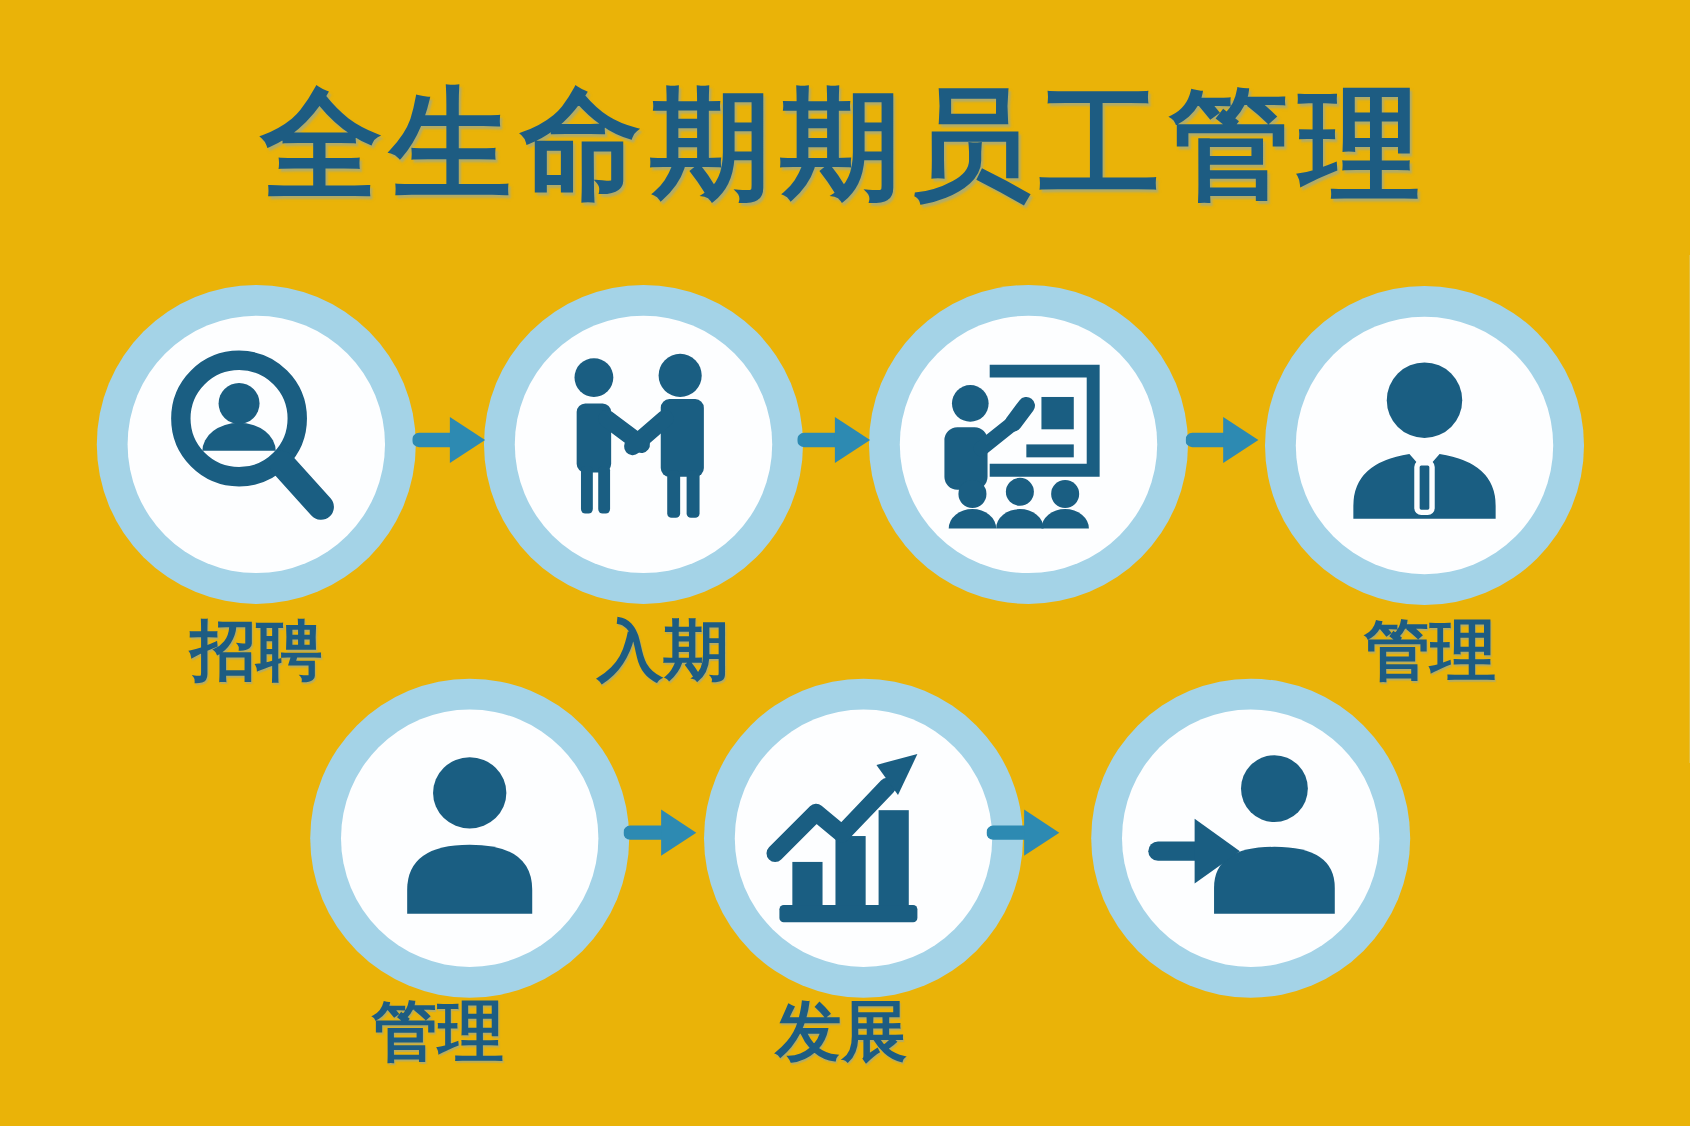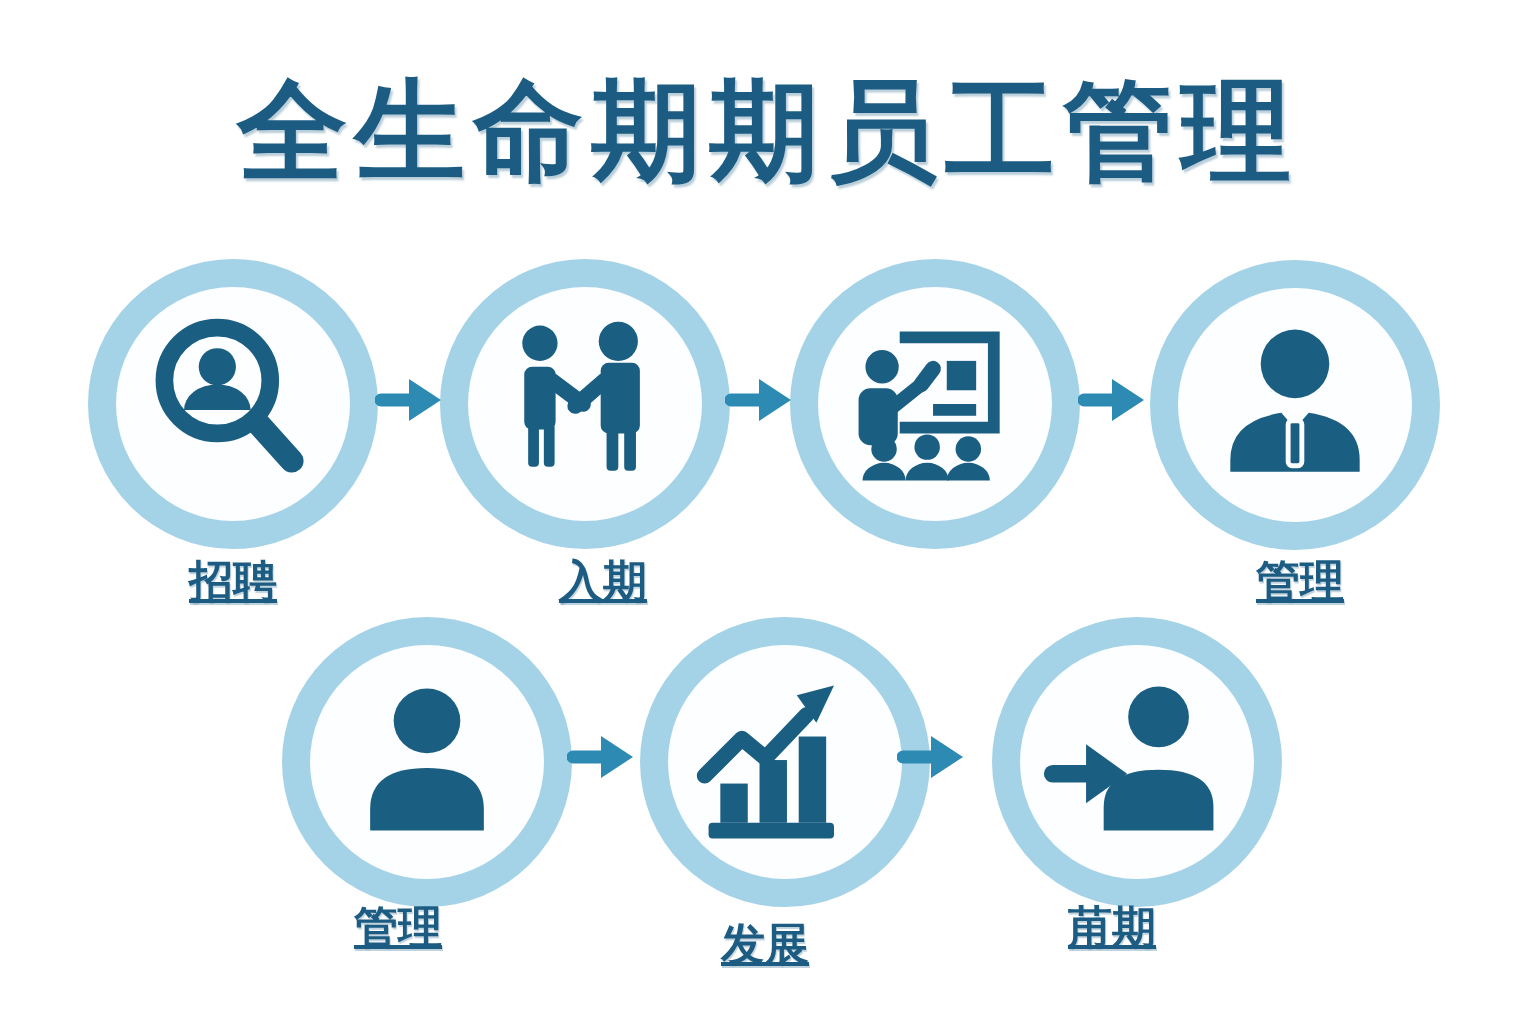--- a/index.html
+++ b/index.html
@@ -3,21 +3,21 @@
 <meta charset="utf-8">
 <style>
   html,body{margin:0;padding:0;}
   body{
     font-family:"Liberation Sans","DejaVu Sans",sans-serif;
     background:#d3eaf4;
   }
   .canvas{
     position:relative;
     width:1536px;height:1024px;
-    background:#ffffff;
+    background:#eab308;
     overflow:hidden;
   }
   .title{
     position:absolute;
     left:0;top:58px;width:1536px;
     text-align:center;
     font-size:110px;
     font-weight:900;
     letter-spacing:8px;
     color:#1d5c82;
@@ -36,26 +36,25 @@
     border-radius:50%;
     background:#fdfeff;
     display:flex;align-items:center;justify-content:center;
   }
   .stage-circle svg{width:196px;height:196px;display:block;}
   .icon-fill{fill:#1a5e82;}
   .icon-stroke{stroke:#1a5e82;fill:none;}
   .stage-label{
     position:absolute;
     transform:translateX(-50%);
-    font-size:44px;
+    font-size:60px;
     font-weight:900;
     color:#1d5c82;
     text-shadow:1px 2px 1px rgba(130,165,185,.5);
     white-space:nowrap;
-    text-decoration:underline;
   }
   .flow-arrow{position:absolute;width:70px;height:60px;}
   .flow-arrow line{stroke:#2d8ab2;stroke-width:13;stroke-linecap:round;}
   .flow-arrow polygon{fill:#2d8ab2;}
 </style>
 </head>
 <body>
 
 <div class="canvas">
 
@@ -170,16 +169,15 @@
   </svg>
   <svg class="flow-arrow" style="left:897px;top:727px;" viewBox="0 0 70 60">
     <line x1="6" y1="30" x2="38" y2="30"></line>
       <polygon points="34,9 66,30 34,51"></polygon>
   </svg>
 
   <div class="stage-label" style="left:233px;top:552px;">招聘</div>
   <div class="stage-label" style="left:582px;top:552px;margin-left:21px;">入期</div>
   <div class="stage-label" style="left:1300px;top:552px;">管理</div>
   <div class="stage-label" style="left:398px;top:898px;">管理</div>
-  <div class="stage-label" style="left:765px;top:898px;margin-top:17px;">发展</div>
-  <div class="stage-label" style="left:1112px;top:898px;">苚期</div>
+  <div class="stage-label" style="left:765px;top:898px;">发展</div>
 
 </div>
 
 </body></html>

